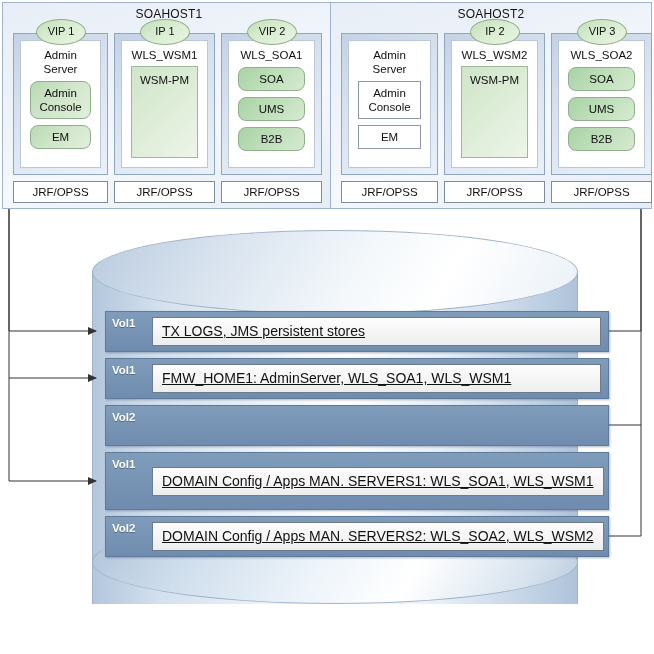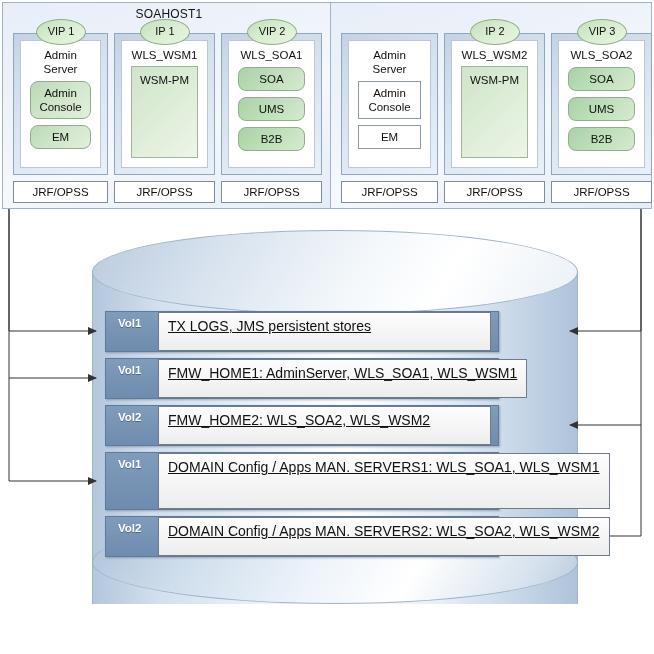--- a/index.html
+++ b/index.html
@@ -104,27 +104,27 @@
     top:290px;
     background:linear-gradient(120deg,#aec2d8 0%,#cfdeec 22%,#eef4fa 48%,#ffffff 66%,#d6e2ee 88%,#b7c9dd 100%);
     border:1px solid #9fb4c9;box-sizing:border-box;
   }
   .cyl-edge-l,.cyl-edge-r{position:absolute;top:42px;width:1px;height:332px;background:#9fb4c9;}
   .cyl-edge-l{left:0;}
   .cyl-edge-r{left:485px;}
 
   
   .vrow{
-    position:absolute;left:105px;width:394px;
+    position:absolute;left:105px;width:504px;
     background:linear-gradient(180deg,#7f9cbb 0%,#7693b4 55%,#6f8cae 100%);
     border:1px solid #5e7b9c;
     box-sizing:border-box;
     box-shadow:1px 1px 2px rgba(40,60,85,.35);
-    display:flex;
-    padding:0 7px 0 12px;
+    display:flex;align-items:center;
+    padding:0 7px 0 6px;
     z-index:4;
   }
   .vlabel{
     width:40px;flex:0 0 40px;
     font-size:11.5px;font-weight:bold;color:#ffffff;
     text-shadow:0 1px 0 rgba(40,60,85,.5);
     align-self:flex-start;margin-top:5px;
   }
   .vbox{
     flex:1;box-sizing:border-box;
@@ -183,20 +183,21 @@
       </div>
     </div>
     <div class="badge" style="left:244px;">VIP 2</div>
 
     <div class="jrf" style="left:10px;width:95px;">JRF/OPSS</div>
     <div class="jrf" style="left:111px;width:101px;">JRF/OPSS</div>
     <div class="jrf" style="left:218px;width:101px;">JRF/OPSS</div>
   </div>
 
   <div class="host-panel p2">
+    <div class="host-title">SOAHOST2</div>
 
     <div class="card" style="left:10px;width:97px;">
       <div class="card-inner">
         <div class="card-name">
           <span>Admin</span>
           <span class="l2">Server</span>
         </div>
         <div class="mods">
           <div class="mod white">
             <span>Admin</span><br>
@@ -249,23 +250,20 @@
 
   <div class="vrow" style="top:358px;height:41px;">
     <div class="vlabel">Vol1</div>
     <div class="vbox">
       <span class="ln">FMW_HOME1: AdminServer, WLS_SOA1, WLS_WSM1</span>
     </div>
   </div>
 
   <div class="vrow" style="top:405px;height:41px;">
     <div class="vlabel">Vol2</div>
-    <div class="vbox">
-      <span class="ln">FMW_HOME2: WLS_SOA2, WLS_WSM2</span>
-    </div>
   </div>
 
   <div class="vrow" style="top:452px;height:58px;">
     <div class="vlabel">Vol1</div>
     <div class="vbox">
       <span class="ln">DOMAIN Config / Apps MAN. SERVERS1: WLS_SOA1, WLS_WSM1</span>
     </div>
   </div>
 
   <div class="vrow" style="top:516px;height:41px;">

